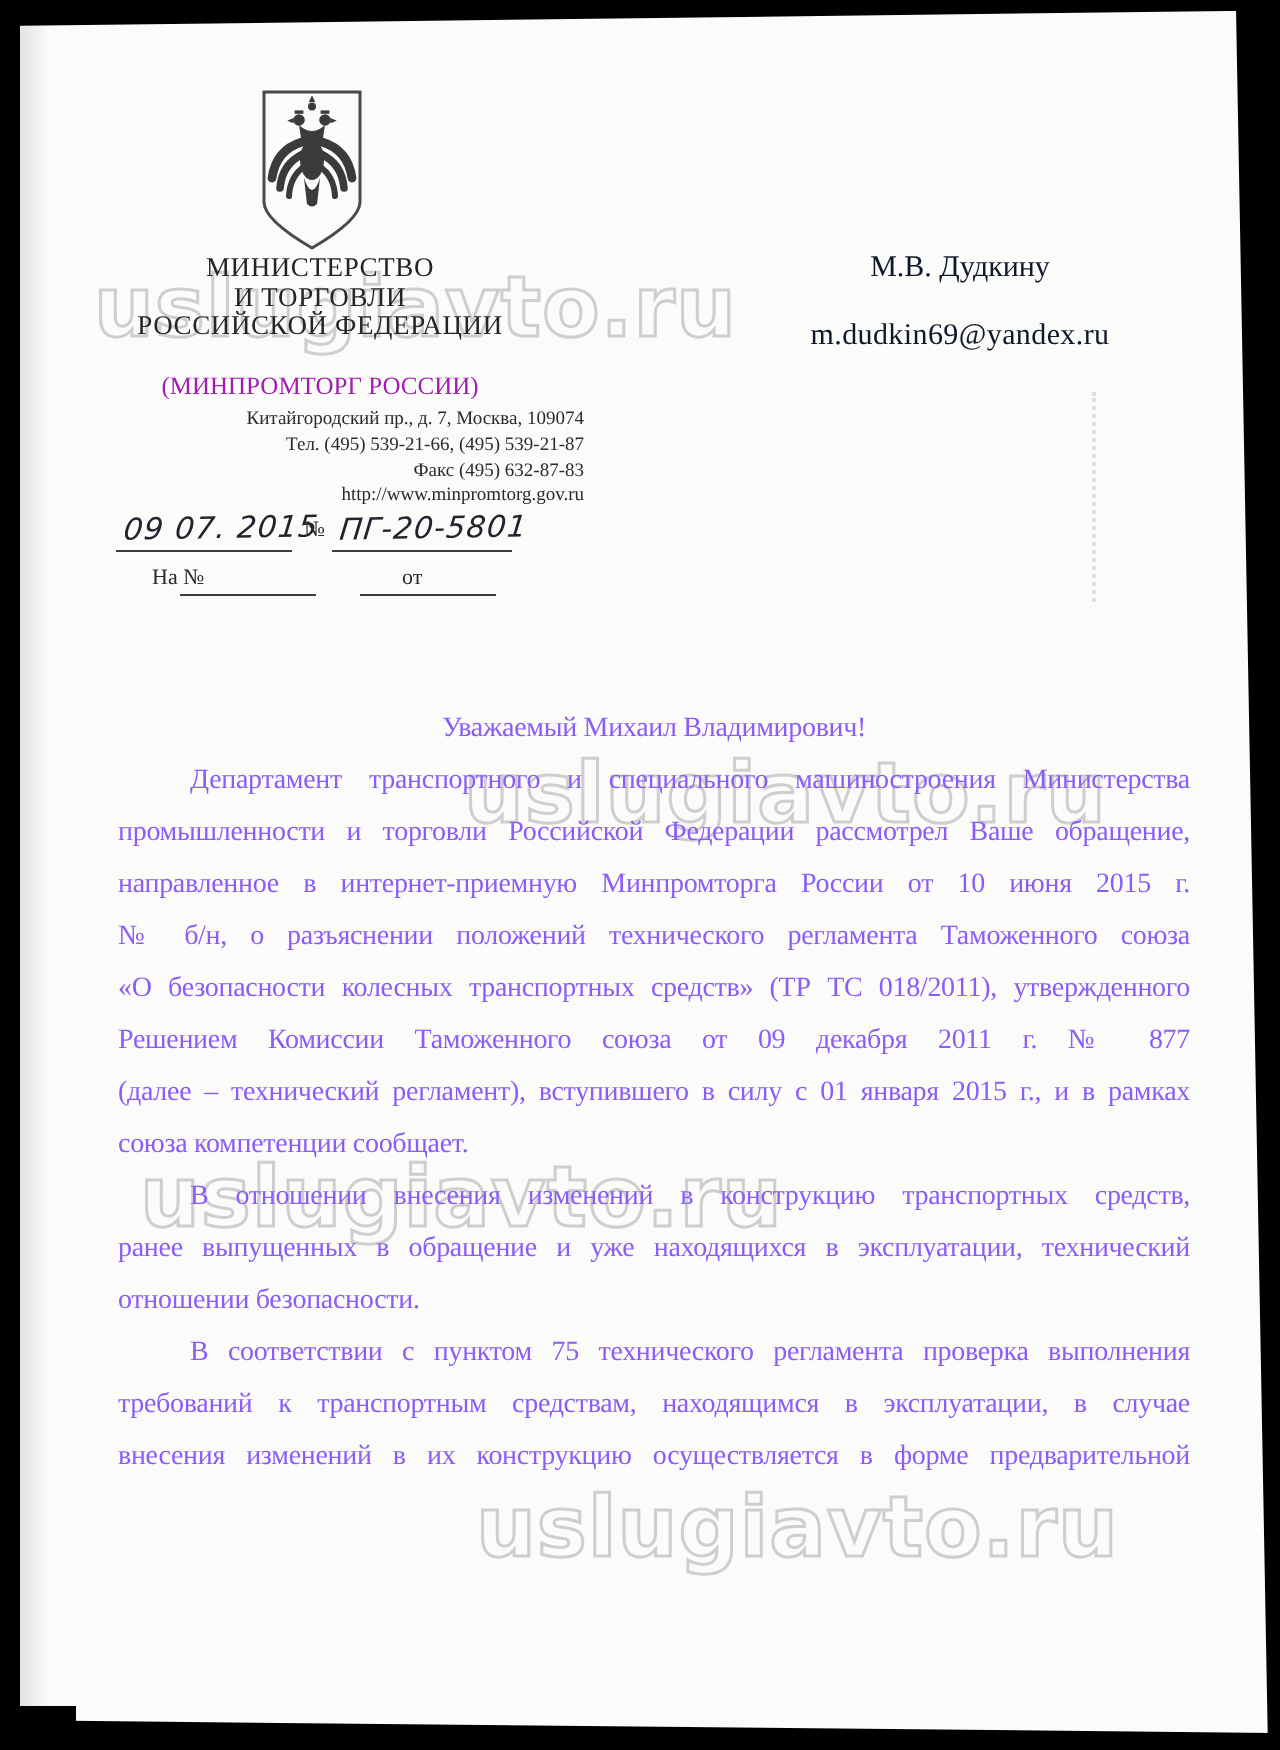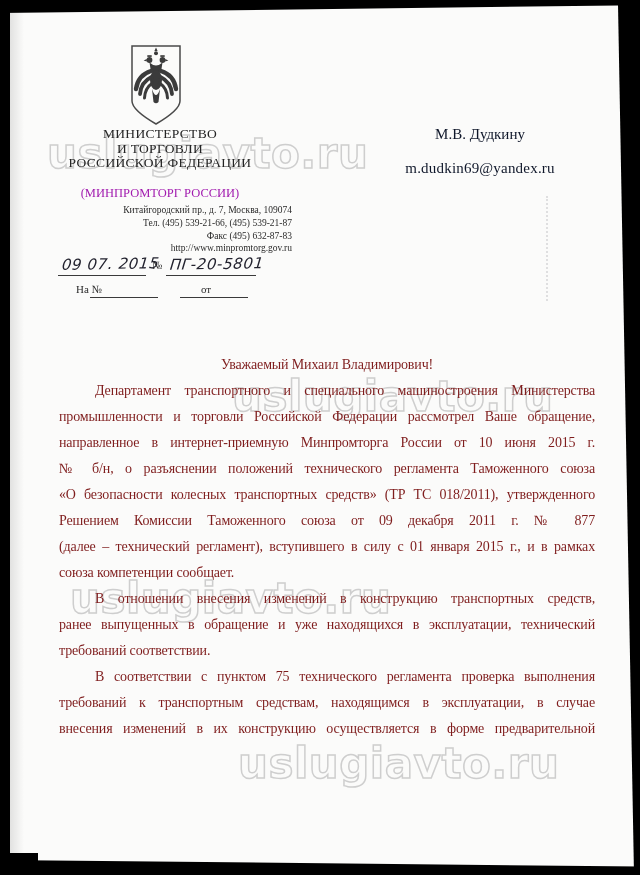--- a/index.html
+++ b/index.html
@@ -36,21 +36,21 @@
   .hw{position:absolute;font-family:"DejaVu Sans", sans-serif;font-style:italic;
     font-size:15px;letter-spacing:.6px;color:#23232f;transform:skewX(-7deg) rotate(-1deg);
     white-space:nowrap;}
   .form-label{position:absolute;font-size:11px;color:#2a2a2a;white-space:nowrap;}
   
   .addressee{position:absolute;left:390px;top:126px;width:180px;text-align:center;
     font-size:15px;color:#0f172a;}
   .addressee .email{margin-top:17px;letter-spacing:.2px;}
   
   .body-text{position:absolute;left:59px;top:352px;width:536px;
-    font-size:14px;line-height:26px;letter-spacing:-0.15px;color:#7f1d1d;}
+    font-size:14px;line-height:26px;letter-spacing:-0.15px;color:#8b5cf6;}
   .body-text .line{height:26px;text-align:justify;text-align-last:justify;}
   .body-text .line.indent{text-indent:36px;}
   .body-text .line.end{text-align-last:left;}
   .body-text .salutation{height:26px;text-align:center;text-align-last:center;}
 </style>
 </head>
 <body>
 
 <div class="edge edge-top"></div>
 <div class="edge edge-left"></div>
@@ -135,18 +135,18 @@
   <div class="line">промышленности и торговли Российской Федерации рассмотрел Ваше обращение,</div>
   <div class="line">направленное в интернет-приемную Минпромторга России от 10 июня 2015 г.</div>
   <div class="line">№ б/н, о разъяснении положений технического регламента Таможенного союза</div>
   <div class="line">«О безопасности колесных транспортных средств» (ТР ТС 018/2011), утвержденного</div>
   <div class="line">Решением Комиссии Таможенного союза от 09 декабря 2011 г. № 877</div>
   <div class="line">(далее – технический регламент), вступившего в силу с 01 января 2015 г., и в рамках</div>
   <div class="line end">союза компетенции сообщает.</div>
 
   <div class="line indent">В отношении внесения изменений в конструкцию транспортных средств,</div>
   <div class="line">ранее выпущенных в обращение и уже находящихся в эксплуатации, технический</div>
-  <div class="line end">требований соответствии.</div>
+  <div class="line end">отношении безопасности.</div>
 
   <div class="line indent">В соответствии с пунктом 75 технического регламента проверка выполнения</div>
   <div class="line">требований к транспортным средствам, находящимся в эксплуатации, в случае</div>
   <div class="line">внесения изменений в их конструкцию осуществляется в форме предварительной</div>
 </div>
 
 </body></html>

